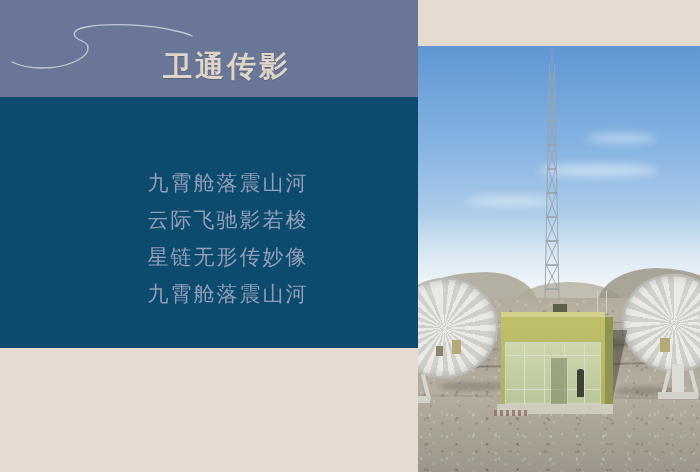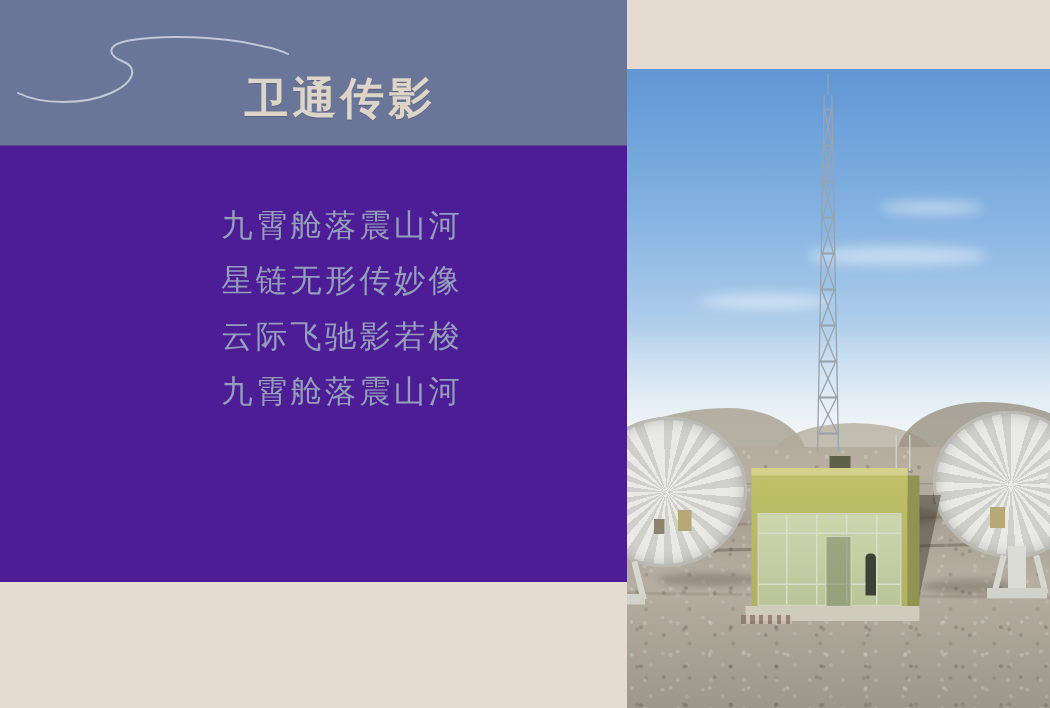--- a/index.html
+++ b/index.html
@@ -12,22 +12,22 @@
   .poster{
     position:relative;
     width:700px;height:472px;
     background:#e5dbd0;
     overflow:hidden;
   }
 
   
   .left-col{
     position:absolute;left:0;top:0;
-    width:418px;height:388px;
-    background:#4c1d95;
+    width:418px;height:348px;
+    background:#0c4a6e;
     overflow:hidden;
   }
   .header-band{
     position:absolute;left:0;top:0;
     width:418px;height:97px;
     background:#667architecture;
     background:#667architecture;
     background-color:#6a7697;
     overflow:hidden;
   }
@@ -46,21 +46,21 @@
     font-weight:bold;
     letter-spacing:3px;
     line-height:1;
     padding-left:36px;
     box-sizing:border-box;
     text-shadow:0 1px 0 rgba(40,48,70,.25);
   }
 
   .poem{
     position:absolute;
-    left:0;right:0;top:132px;
+    left:0;right:0;top:164px;
     padding-left:38px;
     box-sizing:border-box;
     text-align:center;
   }
   .poem-line{
     color:#939eb8;
     font-size:21px;
     letter-spacing:2px;
     line-height:37px;
     white-space:nowrap;
@@ -274,22 +274,22 @@
         <svg viewBox="0 0 210 52" xmlns="http://www.w3.org/2000/svg">
           <path d="M4 44 C 20 52, 48 52, 66 44 C 82 37, 84 27, 74 23
                    C 64 19, 62 12, 78 9 C 100 5, 140 6, 168 13 C 178 15, 182 17, 184 18" fill="none" stroke="#c3c8d6" stroke-width="1.3" stroke-linecap="round"></path>
         </svg>
       </div>
       <div class="poster-title">卫通传影</div>
     </div>
 
     <div class="poem">
       <div class="poem-line">九霄舱落震山河</div>
+      <div class="poem-line">云际飞驰影若梭</div>
       <div class="poem-line">星链无形传妙像</div>
-      <div class="poem-line">云际飞驰影若梭</div>
       <div class="poem-line">九霄舱落震山河</div>
     </div>
 
   </div>
 
   <div class="photo">
 
     <div class="sky"></div>
     <div class="cloud-wisp c1"></div>
     <div class="cloud-wisp c2"></div>

